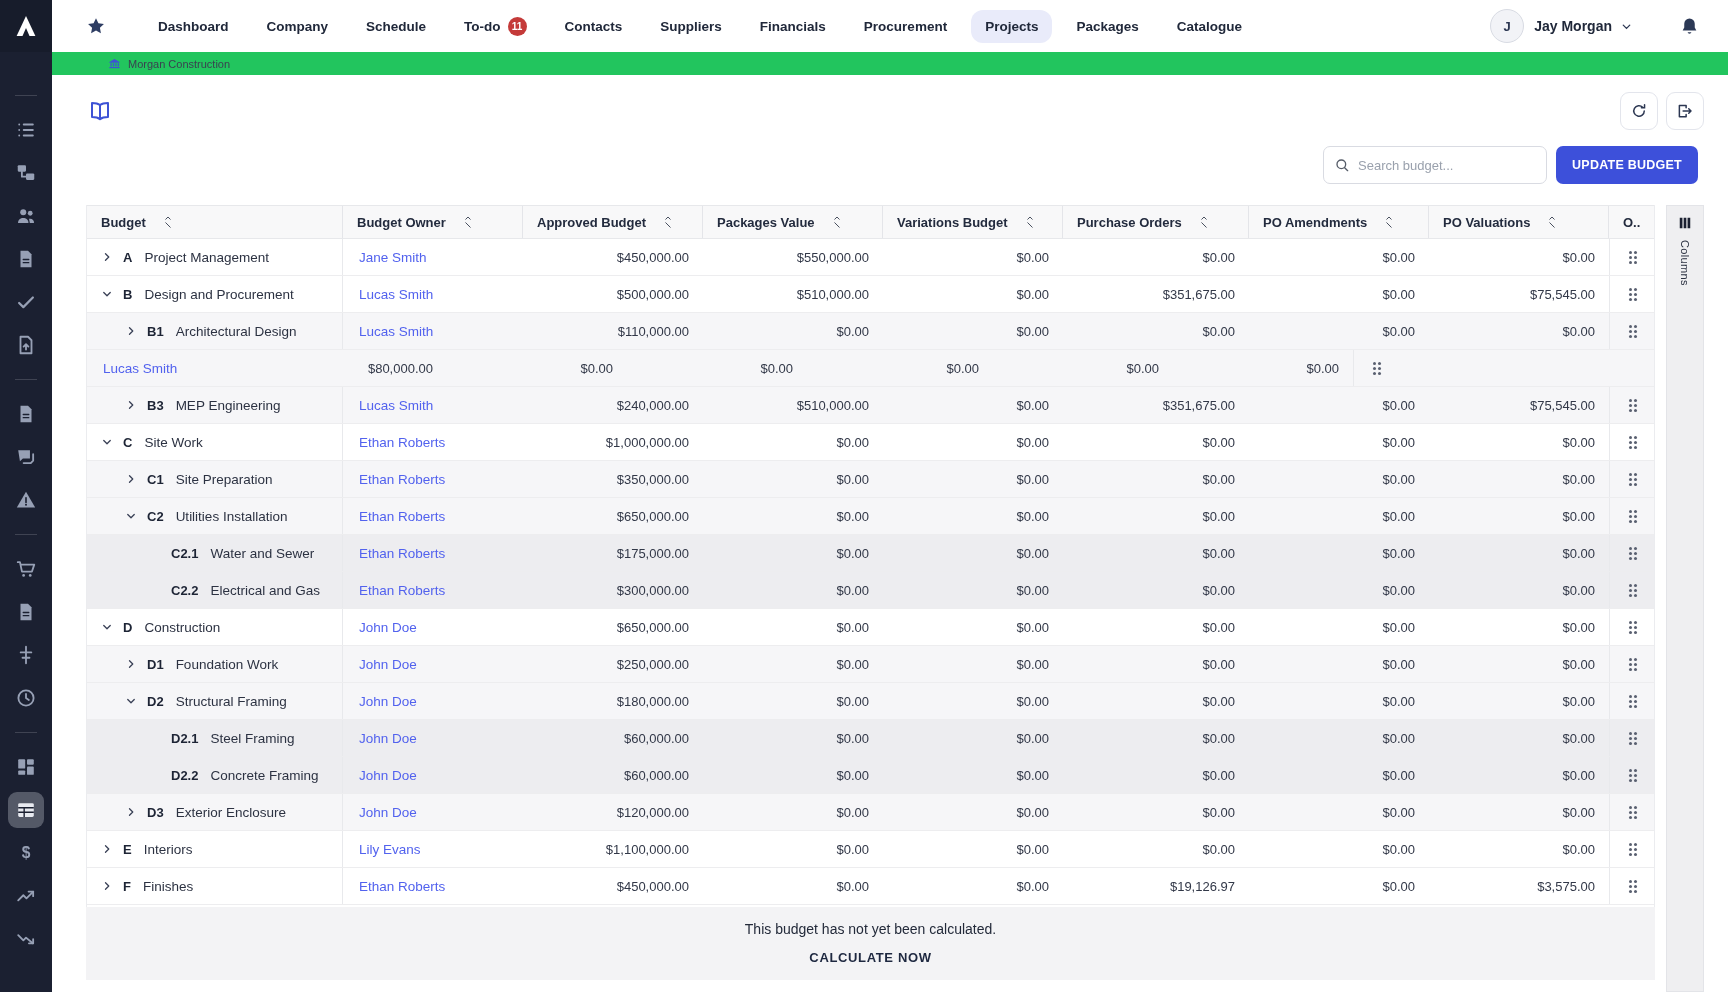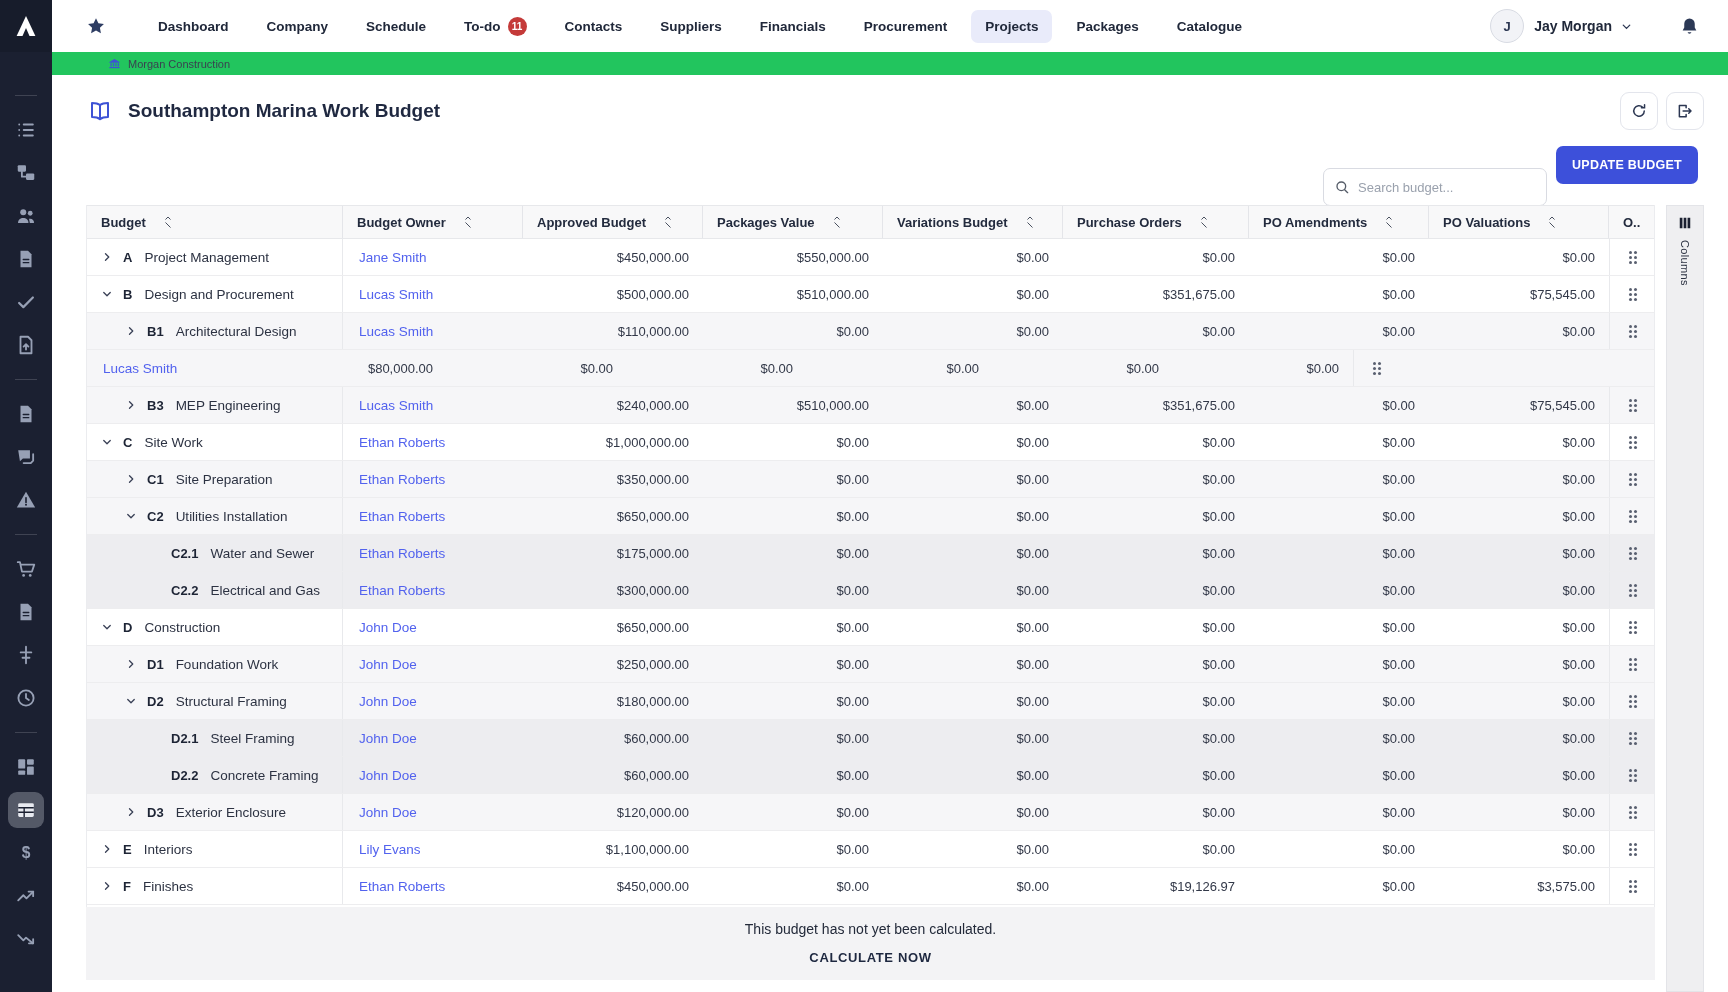--- a/index.html
+++ b/index.html
@@ -13,41 +13,41 @@
   .side-icons { position:absolute; top:86px; left:0; right:0; display:flex; flex-direction:column; align-items:center; }
   .side-item { width:36px; height:36px; margin-bottom:7px; border-radius:9px; display:flex; align-items:center; justify-content:center; cursor:pointer; }
   .side-item.active { background:rgba(235,237,243,0.28); }
   .side-div { width:22px; height:1px; background:rgba(255,255,255,0.16); margin:9px 0 16px 0; }
 
   
   .topnav { position:absolute; left:52px; top:0; right:0; height:52px; background:#fff; display:flex; align-items:center; }
   .star-btn { margin-left:34px; display:flex; align-items:center; cursor:pointer; }
   .nav-items { display:flex; align-items:center; margin-left:38px; gap:10px; }
   .nav-item { font-size:13.5px; font-weight:700; color:#20283a; padding:9px 14px; border-radius:7px; cursor:pointer; white-space:nowrap; display:flex; align-items:center; gap:7px; }
-  .nav-item.active { background:#e9ebfa; }
+  .nav-item.active { background:#e9ebfa;border-radius:12px; }
   .nav-badge { background:#c43a39; color:#fff; font-size:10px; font-weight:700; min-width:19px; height:19px; border-radius:50%; display:inline-flex; align-items:center; justify-content:center; }
   .nav-right { margin-left:auto; display:flex; align-items:center; padding-right:28px; }
   .avatar { width:34px; height:34px; border-radius:50%; background:#f2f3f7; border:1px solid #d8dbe3; color:#2c3752; font-size:13px; font-weight:700; display:flex; align-items:center; justify-content:center; cursor:pointer; }
   .user-name { margin-left:10px; font-size:14px; font-weight:700; color:#20283a; cursor:pointer; }
   .user-caret { margin-left:8px; cursor:pointer; display:flex; }
   .bell { margin-left:46px; cursor:pointer; display:flex; }
 
   
   .breadcrumb { position:absolute; left:52px; top:52px; right:0; height:23px; background:#22c55e; display:flex; align-items:center; padding-left:56px; gap:7px; }
   .breadcrumb span { font-size:11px; color:#3a4150; cursor:pointer; }
 
   
   .titlebar { position:absolute; left:88px; top:92px; right:24px; display:flex; align-items:center; }
   .page-title { margin-left:16px; font-size:19px; font-weight:700; color:#1f2840; }
   .title-actions { margin-left:auto; display:flex; gap:8px; }
   .icon-btn { width:38px; height:38px; border:1px solid #e3e5ec; border-radius:9px; background:#fff; display:flex; align-items:center; justify-content:center; cursor:pointer; }
 
   
   .toolbar { position:absolute; right:30px; top:146px; display:flex; gap:9px; }
-  .search-box { width:224px; height:38px; border:1px solid #d9dbe2; border-radius:7px; background:#fff; display:flex; align-items:center; padding:0 10px;margin-top:22px; }
+  .search-box { width:224px; height:38px; border:1px solid #d9dbe2; border-radius:7px; background:#fff; display:flex; align-items:center; padding:0 10px; }
   .search-box input { border:none; outline:none; flex:1; font-size:13px; margin-left:8px; font-family:"Liberation Sans",sans-serif; color:#333; }
   .search-box input::placeholder { color:#9aa1ad; }
   .primary-btn { height:38px; padding:0 16px; background:#3d50da; border:none; border-radius:7px; color:#fff; font-size:12.5px; font-weight:700; letter-spacing:.02em; cursor:pointer; font-family:"Liberation Sans",sans-serif; }
 
   
   .table-area { position:absolute; left:86px; top:205px; width:1569px; border-left:1px solid #ebecef; border-right:1px solid #ebecef; }
   .thead { display:flex; height:34px; background:#f8f8f9; border-top:1px solid #e7e8eb; border-bottom:1px solid #e7e8eb; }
   .th { display:flex; align-items:center; gap:16px; font-size:13px; font-weight:700; color:#232b3e; padding-left:14px; border-right:1px solid #e4e5e9; cursor:pointer; white-space:nowrap; overflow:hidden; }
   .th:last-child { border-right:none; }
   .tbody { height:668px; overflow:hidden; }
@@ -280,21 +280,20 @@
         <rect x="2.5" y="18.5" width="19" height="2.2"></rect>
     </svg>
     <span>Morgan Construction</span>
   </div>
 
   <div class="titlebar">
     <svg width="24" height="24" viewBox="0 0 24 24" fill="none" stroke="#3d52d5" stroke-width="2" stroke-linejoin="round">
       <path d="M12 6c-2-1.6-4.5-2.1-8-2.1v14.2c3.5 0 6 .5 8 2.1 2-1.6 4.5-2.1 8-2.1V3.9c-3.5 0-6 .5-8 2.1z"></path>
         <path d="M12 6v14.2"></path>
     </svg>
-    <h1 class="page-title">Southampton Marina Work Budget</h1>
     <div class="title-actions">
       <div class="icon-btn">
         <svg width="18" height="18" viewBox="0 0 24 24" fill="none" stroke="#2c3752" stroke-width="2" stroke-linecap="round">
             <path d="M19 12a7 7 0 11-2.1-5"></path>
             <path d="M19.4 3.6v4.2h-4.2" fill="none"></path>
           </svg>
       </div>
       <div class="icon-btn">
         <svg width="18" height="18" viewBox="0 0 24 24" fill="none" stroke="#2c3752" stroke-width="2" stroke-linecap="round" stroke-linejoin="round">
             <path d="M13.5 7.5V4.5H4.5v15h9v-3"></path>

